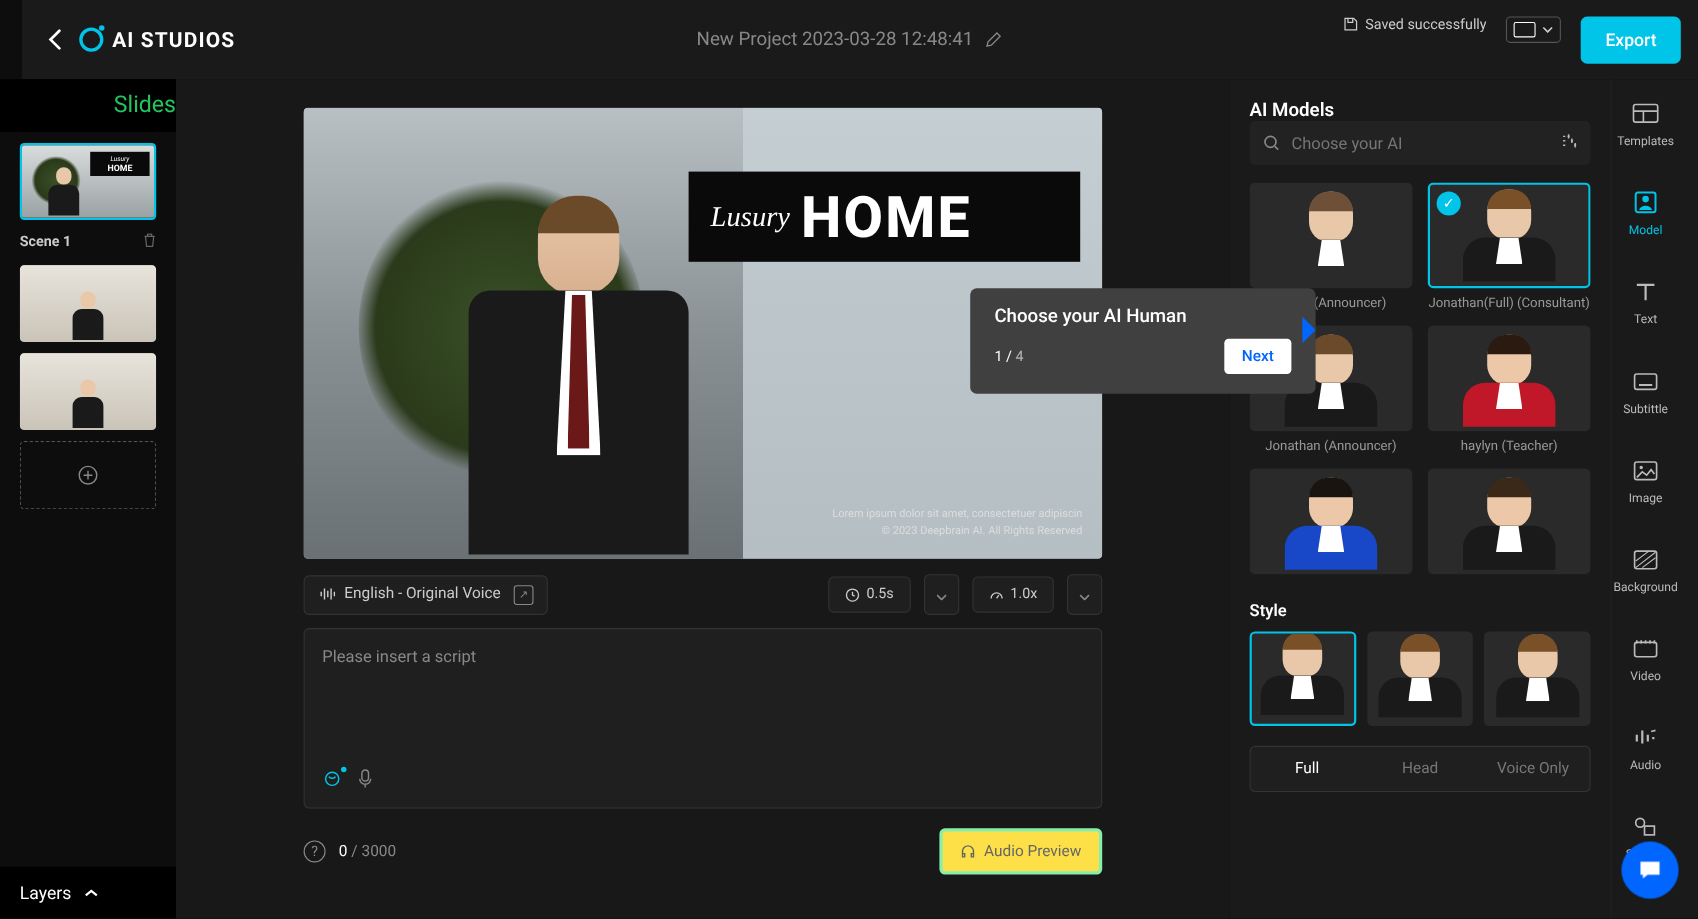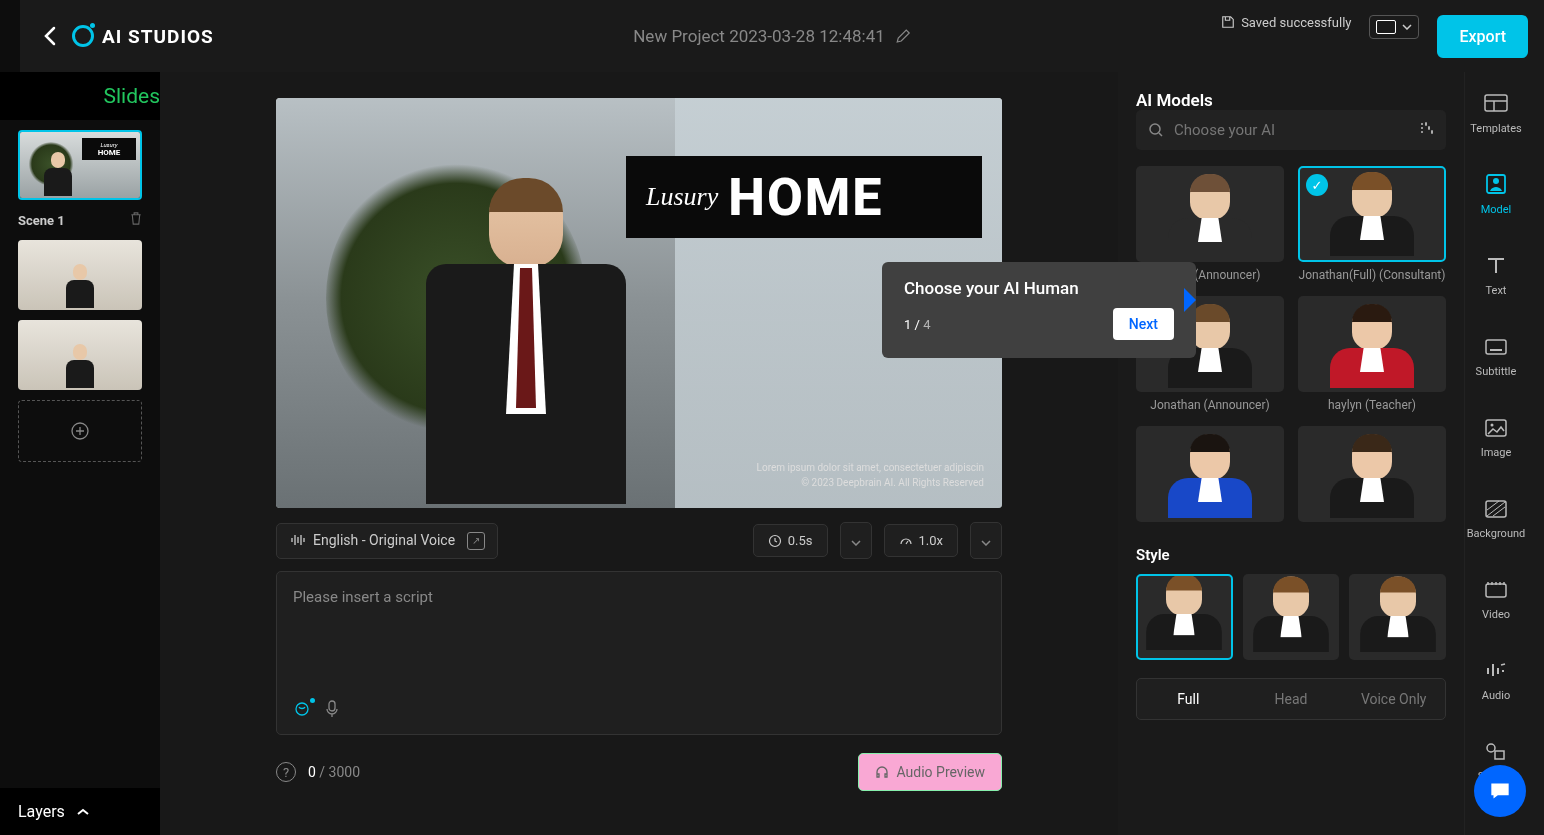--- a/index.html
+++ b/index.html
@@ -71,21 +71,21 @@
 .script-box { width:726px; height:164px; margin:12px auto 0; background:#1f1f1f; border:1px solid #333; border-radius:5px; padding:16px; color:#888; font-size:15px; position:relative; }
 .script-icons { position:absolute; bottom:12px; left:16px; display:flex; gap:14px; color:#888; font-size:18px; }
 .script-ai-icon { color:#00c4e8; position:relative; }
 .script-ai-icon::after { content:''; position:absolute; top:-2px; right:-4px; width:5px; height:5px; background:#00c4e8; border-radius:50%; }
 
 
 .footer-row { width:726px; margin:18px auto 0; display:flex; align-items:center; gap:12px; }
 .help-icon { width:20px; height:20px; border:1.5px solid #888; border-radius:50%; display:flex; align-items:center; justify-content:center; color:#888; font-size:13px; cursor:pointer; }
 .char-count { color:#888; font-size:14px; }
 .char-count .cur { color:#fff; }
-.audio-preview { margin-left:auto; background:#f9a8d4; border:1px solid #86efac; border-radius:5px; padding:10px 16px; color:#666; font-size:14px; display:flex; align-items:center; gap:8px; cursor:pointer; }
+.audio-preview { margin-left:auto; background:#fde047; border:3px solid #86efac; border-radius:5px; padding:10px 16px; color:#666; font-size:14px; display:flex; align-items:center; gap:8px; cursor:pointer; }
 
 
 .right-panel { position:absolute; top:72px; right:80px; width:346px; height:calc(100% - 72px); background:#1a1a1a; padding:18px; display:flex; flex-direction:column; overflow:hidden; }
 .panel-title { color:#fff; font-size:17px; font-weight:600; }
 .search-box { background:#222; border-radius:5px; padding:10px 12px; display:flex; align-items:center; gap:10px; margin-bottom:16px; }
 .search-input { background:transparent; border:none; color:#888; font-size:15px; flex:1; outline:none; }
 .filter-icon { color:#bbb; cursor:pointer; }
 .model-grid { display:grid; grid-template-columns:1fr 1fr; gap:14px 14px; overflow-y:auto; }
 .model-card { display:flex; flex-direction:column; gap:6px; cursor:pointer; }
 .model-thumb { height:96px; background:#2a2a2a; border-radius:5px; position:relative; overflow:hidden; display:flex; align-items:flex-end; justify-content:center; }

